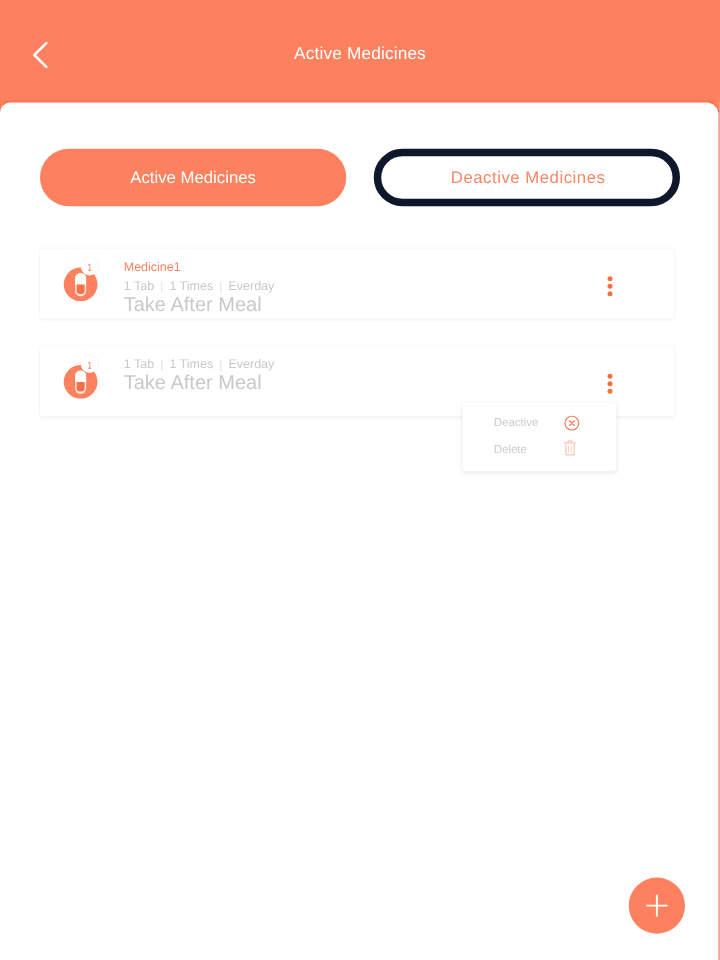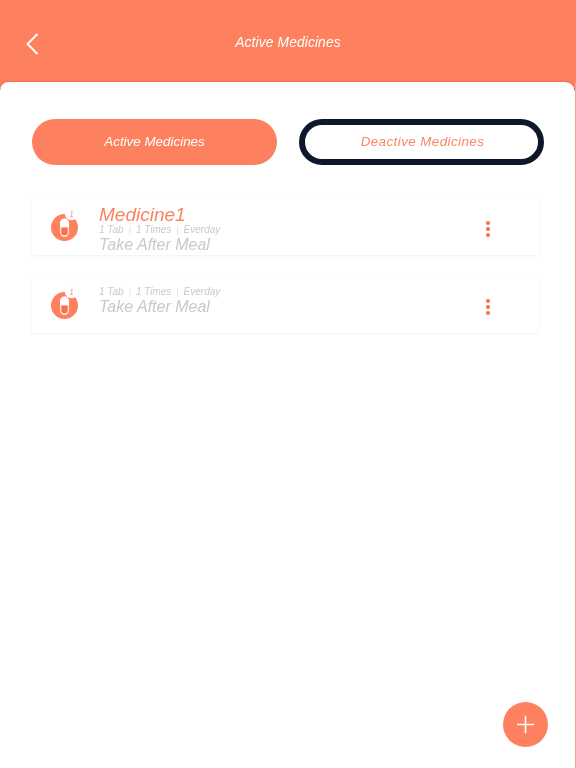--- a/index.html
+++ b/index.html
@@ -1,20 +1,20 @@
 <!DOCTYPE html>
 <html><head>
 <meta charset="utf-8">
 <style>
   html,body{margin:0;padding:0;}
   body{width:576px;height:768px;overflow:hidden;background:#ffffff;
        font-family:"Liberation Sans",sans-serif;
        -webkit-font-smoothing:antialiased;}
 
-  .app{position:relative;width:576px;height:768px;background:#6d28d9;overflow:hidden;font-style:italic;}
+  .app{position:relative;width:576px;height:768px;background:#6d28d9;overflow:hidden;}
 
   
   .header{position:absolute;left:0;top:0;width:576px;height:88px;background:#fd815e;}
   .back-btn{position:absolute;left:18px;top:29.5px;width:28px;height:28px;cursor:pointer;}
   .back-btn svg{display:block;}
   .page-title{position:absolute;left:0;top:35px;width:576px;text-align:center;
               color:#ffffff;font-size:13.8px;letter-spacing:.12px;}
 
   
   .sheet{position:absolute;left:0;top:81.6px;width:574.5px;height:686.4px;background:#ffffff;
@@ -31,21 +31,21 @@
 
   
   .card{position:absolute;left:32px;width:507px;height:56px;background:#ffffff;
         border-radius:1.5px;box-shadow:0 0 3px rgba(0,0,0,.035), 0 1px 3px rgba(0,0,0,.045);cursor:pointer;}
   .card .pill-wrap{position:absolute;left:12px;top:1.8px;width:40px;height:40px;}
   .card .pill-wrap svg{position:absolute;left:0;top:0;}
   .badge-num{position:absolute;left:0;top:4.8px;width:55.2px;text-align:center;
              font-family:"DejaVu Sans",sans-serif;font-weight:700;font-size:7.8px;color:#fca188;
              line-height:17px;transform:scaleX(.62);transform-origin:27.6px 50%;}
   .card .texts{position:absolute;left:67px;top:8px;}
-  .med-name{color:#fb8361;font-size:19px;line-height:16px;}
+  .med-name{color:#fb8361;font-size:10px;line-height:16px;}
   .med-meta{color:#c9c9c9;font-size:10px;line-height:14.5px;}
   .med-meta .sep{color:#e3e3e3;padding:0 2.1px;font-size:9.5px;}
   .med-note{color:#c9c9c9;font-size:16px;line-height:14.5px;}
   .dots{position:absolute;left:453.6px;top:21.9px;width:5px;height:18px;cursor:pointer;}
   .dots i{display:block;width:4.2px;height:4.2px;border-radius:50%;background:#f9703f;margin-bottom:1.7px;}
 
   
   .menu{position:absolute;left:369.5px;top:321.5px;width:123.5px;height:55.5px;background:#fff;
         border-radius:2.5px;box-shadow:0 0 3px rgba(0,0,0,.045), 0 2px 4px rgba(0,0,0,.05);}
   .menu-row{position:absolute;left:0;width:123px;height:21px;display:flex;align-items:center;cursor:pointer;}
@@ -137,20 +137,42 @@
       </div>
       <div class="med-note">Take After Meal</div>
     </div>
     <div class="dots">
       <i></i>
       <i></i>
       <i></i>
     </div>
   </div>
 
+  <div class="menu">
+    <div class="menu-row" style="top:6px;">
+      <span class="lbl">Deactive</span>
+      <span class="ico">
+        <svg width="13" height="13" viewBox="0 0 13 13">
+          <circle cx="6.5" cy="6.5" r="5.5" fill="none" stroke="#fb7f5b" stroke-width=".95"></circle>
+          <path d="M4.8 4.8 L8.2 8.2 M8.2 4.8 L4.8 8.2" stroke="#fb7f5b" stroke-width="1.2" stroke-linecap="round"></path>
+        </svg>
+      </span>
+    </div>
+    <div class="menu-row" style="top:27px;">
+      <span class="lbl">Delete</span>
+      <span class="ico" style="top:-1px;">
+        <svg width="12" height="14" viewBox="0 0 12 14">
+          <path d="M0.6 3.3 H9.4" stroke="#fdc2ac" stroke-width="1.05" stroke-linecap="round"></path>
+          <path d="M3.3 3.1 V2.5 a.75 .75 0 0 1 .75 -.75 h1.9 a.75 .75 0 0 1 .75 .75 V3.1" fill="none" stroke="#fdc2ac" stroke-width=".95" stroke-linejoin="round"></path>
+          <path d="M1.65 3.9 V11.9 a1.0 1.0 0 0 0 1.0 1.0 H7.35 a1.0 1.0 0 0 0 1.0 -1.0 V3.9" fill="none" stroke="#fdc2ac" stroke-width=".95" stroke-linejoin="round"></path>
+          <path d="M3.85 6.1 V10.5 M6.15 6.1 V10.5" stroke="#fdd4c4" stroke-width=".85" stroke-linecap="round"></path>
+        </svg>
+      </span>
+    </div>
+  </div>
 
   <div class="fab">
     <svg class="plus" width="45" height="45" viewBox="0 0 45 45">
       <path d="M22.5 13.8 V31.2 M14.0 22.5 H31.0" stroke="#ffffff" stroke-width="1.55" stroke-linecap="butt"></path>
     </svg>
   </div>
 
   <div class="scroll-strip"></div>
 </div>
 

